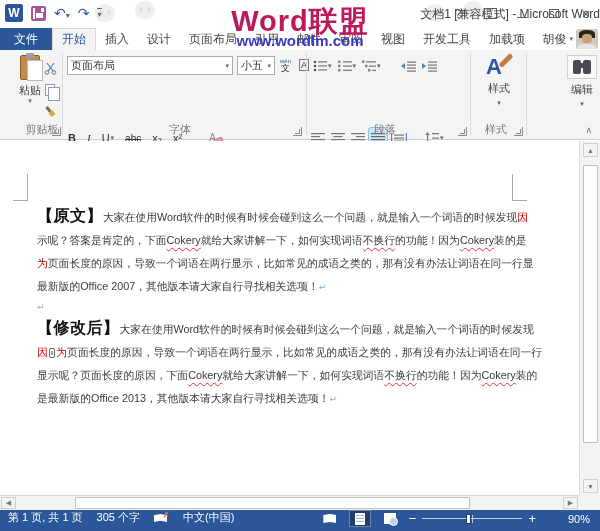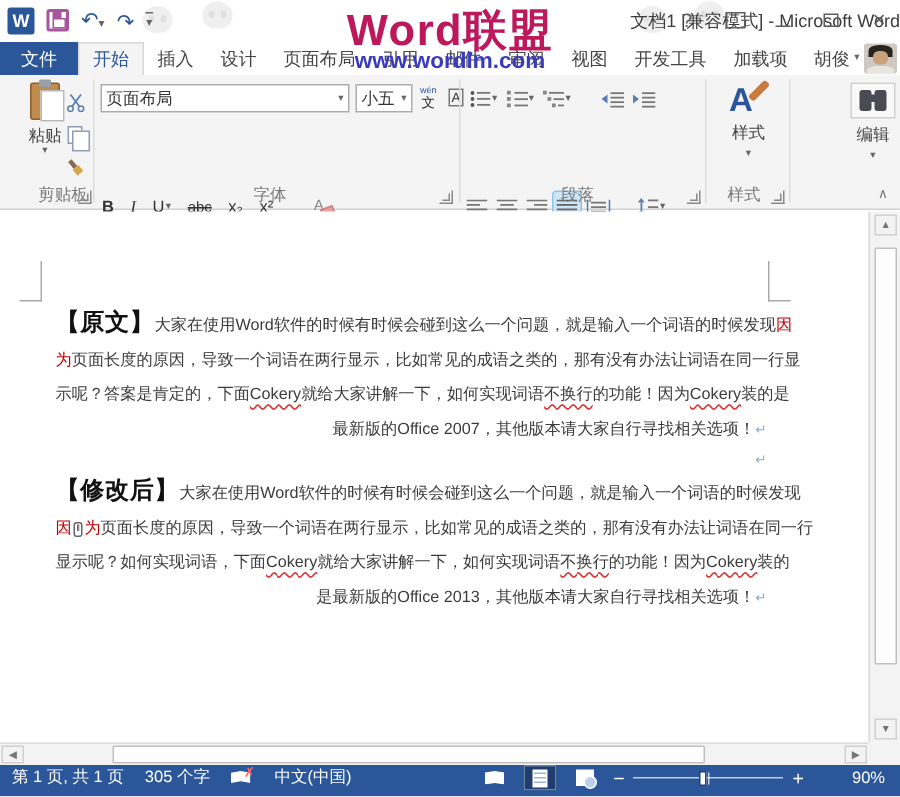--- a/index.html
+++ b/index.html
@@ -102,21 +102,21 @@
   .styleA i { position:absolute; right:0px; top:3px; width:16px; height:5px; background:#c77b3f; border-radius:2px; transform:rotate(-45deg); }
   .binoc { width:30px; height:24px; position:relative; border:1px solid #cfcfcf; background:#f9f9f9; }
   .binoc i { position:absolute; top:4px; width:8px; height:14px; background:#4a4a52; border-radius:2px; }
   .binoc i.l{left:5px} .binoc i.r{right:5px}
   .binoc b { position:absolute; left:12px; top:7px; width:6px; height:5px; background:#4a4a52; }
   .collapse { position:absolute; right:8px; bottom:4px; color:#777; font-size:9px; }
 
   
   .docarea { position:absolute; left:0; top:141px; width:600px; height:354px; background:#fff; }
   .cropmark { position:absolute; background:#a9a9a9; }
-  .doctext { position:absolute; left:37px; top:203px; width:474px; font-size:10.8px; color:#3b3b3b;text-align:right; }
+  .doctext { position:absolute; left:37px; top:203px; width:474px; font-size:10.8px; color:#3b3b3b; }
   .dline { white-space:nowrap; line-height:23px; height:23px; }
   .dline.first { line-height:26px; height:26px; }
   .dline.blank { height:17px; line-height:17px; }
   .seg-h { font-size:16px; font-weight:600; color:#111; letter-spacing:0.5px; }
   .seg-n { color:#3b3b3b; }
   .seg-r { color:#c00000; }
   .seg-sq { color:#3b3b3b; text-decoration:underline wavy #e03030; text-decoration-thickness:1px; text-underline-offset:3px; }
   .seg-m { color:#8ea9d1; font-size:9px; }
   .seg-nb { display:inline-block; border:1px solid #666; border-radius:2px; font-size:6px; line-height:8px; padding:0 1px; color:#333; vertical-align:1px; margin:0 1px; }
 
@@ -495,27 +495,27 @@
   </div>
 
   <div class="docarea">
     <div class="cropmark" style="left:27px;top:33px;width:1px;height:27px"></div>
     <div class="cropmark" style="left:13px;top:59px;width:15px;height:1px"></div>
     <div class="cropmark" style="left:512px;top:33px;width:1px;height:27px"></div>
     <div class="cropmark" style="left:512px;top:59px;width:15px;height:1px"></div>
   </div>
   <div class="doctext" id="doctext">
       <div class="dline first"><span class="seg-h">【原文】</span><span class="seg-n">大家在使用Word软件的时候有时候会碰到这么一个问题，就是输入一个词语的时候发现</span><span class="seg-r">因</span></div>
+      <div class="dline"><span class="seg-n">示呢？答案是肯定的，下面</span><span class="seg-sq">Cokery</span><span class="seg-n">就给大家讲解一下，如何实现词语</span><span class="seg-sq">不换行</span><span class="seg-n">的功能！因为</span><span class="seg-sq">Cokery</span><span class="seg-n">装的是</span></div>
       <div class="dline"><span class="seg-r">为</span><span class="seg-n">页面长度的原因，导致一个词语在两行显示，比如常见的成语之类的，那有没有办法让词语在同一行显</span></div>
-      <div class="dline"><span class="seg-n">示呢？答案是肯定的，下面</span><span class="seg-sq">Cokery</span><span class="seg-n">就给大家讲解一下，如何实现词语</span><span class="seg-sq">不换行</span><span class="seg-n">的功能！因为</span><span class="seg-sq">Cokery</span><span class="seg-n">装的是</span></div>
       <div class="dline"><span class="seg-n">最新版的Office 2007，其他版本请大家自行寻找相关选项！</span><span class="seg-m">↵</span></div>
       <div class="dline blank"><span class="seg-m">↵</span></div>
       <div class="dline first"><span class="seg-h">【修改后】</span><span class="seg-n">大家在使用Word软件的时候有时候会碰到这么一个问题，就是输入一个词语的时候发现</span></div>
       <div class="dline"><span class="seg-r">因</span><span class="seg-nb">‖</span><span class="seg-r">为</span><span class="seg-n">页面长度的原因，导致一个词语在两行显示，比如常见的成语之类的，那有没有办法让词语在同一行</span></div>
-      <div class="dline"><span class="seg-n">显示呢？如何实现词语，下面</span><span class="seg-sq">Cokery</span><span class="seg-n">就给大家讲解一下，如何实现词语</span><span class="seg-sq">不换行</span><span class="seg-n">的功能！因为</span><span class="seg-sq">Cokery</span><span class="seg-n">装的</span></div>
+      <div class="dline"><span class="seg-n">显示呢？页面长度的原因，下面</span><span class="seg-sq">Cokery</span><span class="seg-n">就给大家讲解一下，如何实现词语</span><span class="seg-sq">不换行</span><span class="seg-n">的功能！因为</span><span class="seg-sq">Cokery</span><span class="seg-n">装的</span></div>
       <div class="dline"><span class="seg-n">是最新版的Office 2013，其他版本请大家自行寻找相关选项！</span><span class="seg-m">↵</span></div>
     </div>
 
   <div class="vscroll">
     <span class="varrow" style="top:2px">▲</span>
     <span class="vthumb"></span>
     <span class="varrow" style="bottom:2px">▼</span>
   </div>
   <div class="hscroll">
     <span class="harrow" style="left:1px">◀</span>

